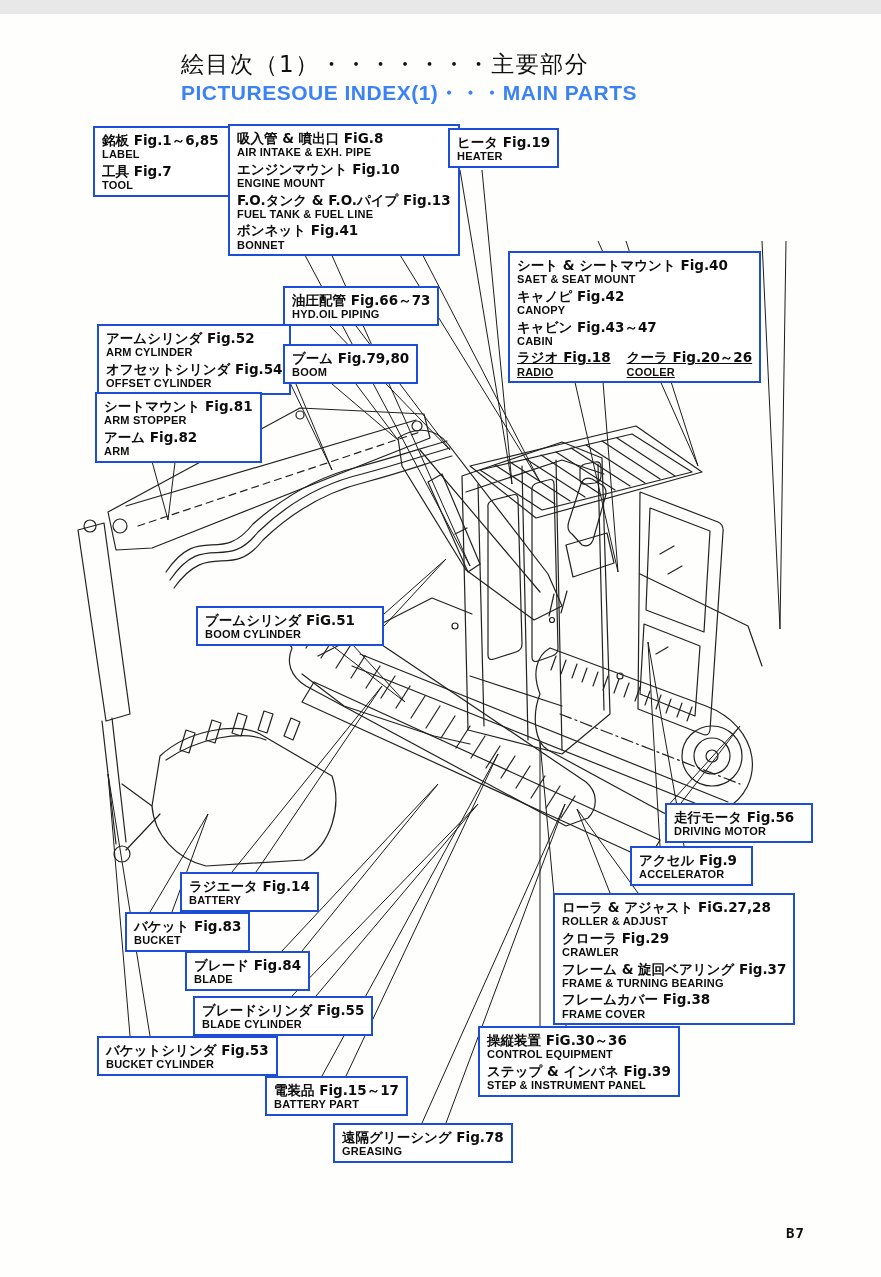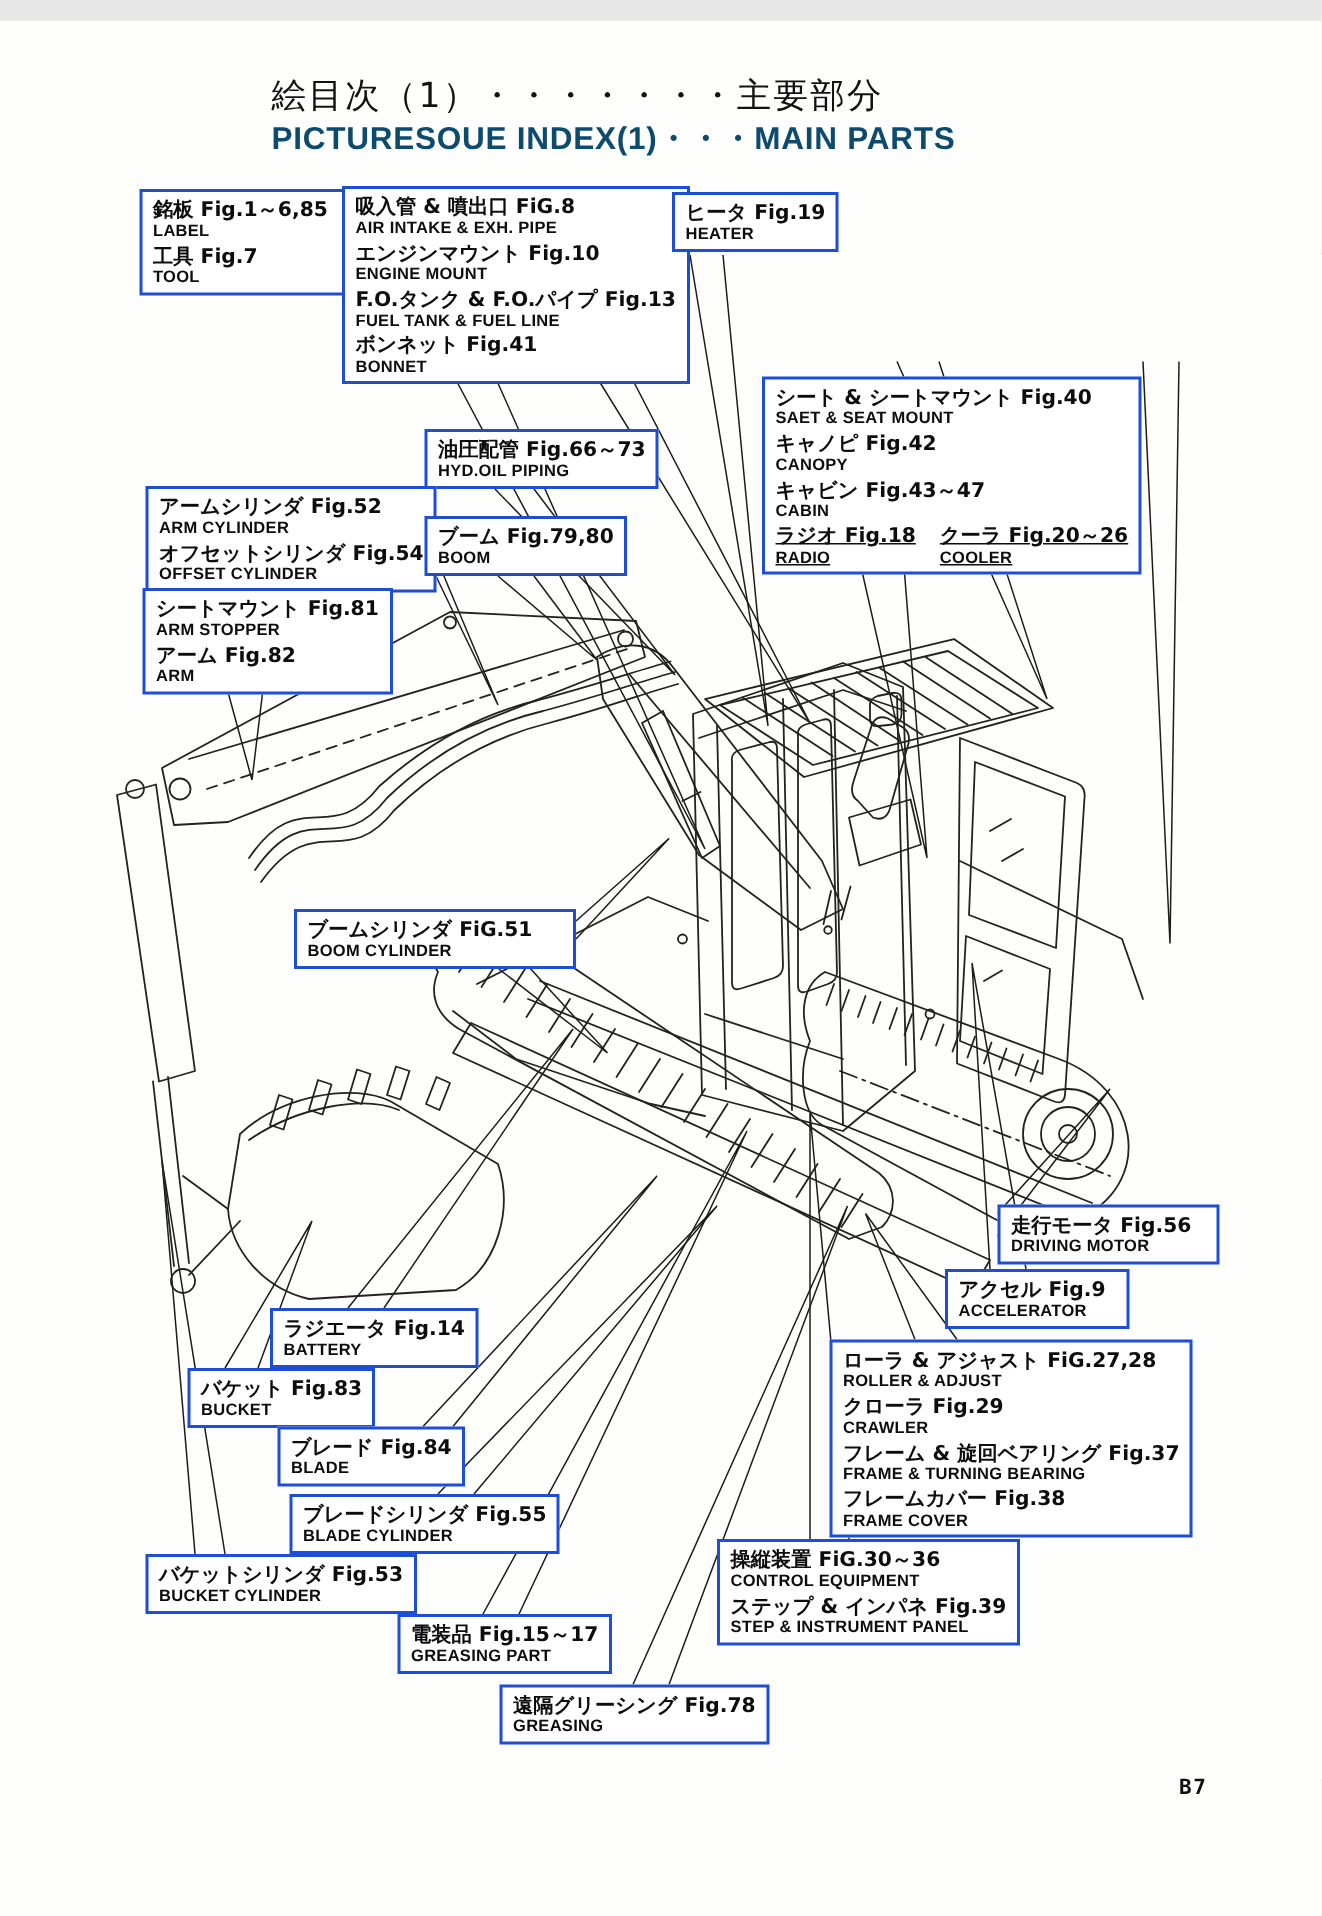--- a/index.html
+++ b/index.html
@@ -4,31 +4,31 @@
 <style>
   html,body { margin:0; padding:0; background:#e8e8e8; }
   .page {
     position:relative; width:881px; height:1277px; margin:14px auto;
     background:#fefefc; overflow:hidden;
     font-family:"DejaVu Sans", sans-serif; color:#0d0d0d;
   }
   .diagram-layer { position:absolute; left:0; top:0; width:881px; height:1277px; }
   .title { position:absolute; left:181px; top:36px; }
   .title-jp { font:400 23px/1.3 "DejaVu Sans", sans-serif; letter-spacing:1.5px; color:#111; white-space:nowrap; }
-  .title-en { font:700 21px/1.25 "Liberation Sans", sans-serif; letter-spacing:0.5px; color:#0c4a6e; white-space:nowrap; }
+  .title-en { font:700 21px/1.25 "Liberation Sans", sans-serif; letter-spacing:0.5px; color:#3b82f6; white-space:nowrap; }
   .callout {
     position:absolute; border:2px solid #1d4ed8; background:#fff;
     padding:4px 7px 3px; box-sizing:border-box;
   }
   .row { margin-bottom:2px; }
   .row:last-child { margin-bottom:0; }
   .jp { font:700 13.5px/1.2 "DejaVu Sans", sans-serif; white-space:nowrap; letter-spacing:0; }
   .en { font:700 11px/1.15 "Liberation Sans", sans-serif; white-space:nowrap; letter-spacing:0.2px; }
   .cols { display:flex; gap:16px;text-decoration:underline; }
-  .pagenum { position:absolute; left:786px; top:1171px; font:700 14px/1 "DejaVu Sans Mono", monospace; letter-spacing:1px;text-align:center; }
+  .pagenum { position:absolute; left:786px; top:1212px; font:700 14px/1 "DejaVu Sans Mono", monospace; letter-spacing:1px;text-align:center; }
   svg path, svg line, svg circle, svg ellipse { vector-effect:non-scaling-stroke; }
 </style>
 </head>
 <body>
 
 <div class="page">
 
   <svg class="diagram-layer" viewBox="0 0 881 1277" xmlns="http://www.w3.org/2000/svg">
 
     <g stroke="#1c1c1c" stroke-width="1" fill="none">
@@ -318,21 +318,21 @@
   <div class="callout" style="left:97px;top:1022px;min-width:178px">
     <div class="row">
         <div class="jp">バケットシリンダ Fig.53</div>
         <div class="en">BUCKET CYLINDER</div>
       </div>
   </div>
 
   <div class="callout" style="left:265px;top:1062px;min-width:133px">
     <div class="row">
         <div class="jp">電装品 Fig.15～17</div>
-        <div class="en">GREASING PART</div>
+        <div class="en">BATTERY PART</div>
       </div>
   </div>
 
   <div class="callout" style="left:333px;top:1109px;min-width:178px">
     <div class="row">
         <div class="jp">遠隔グリーシング Fig.78</div>
         <div class="en">GREASING</div>
       </div>
   </div>
 

